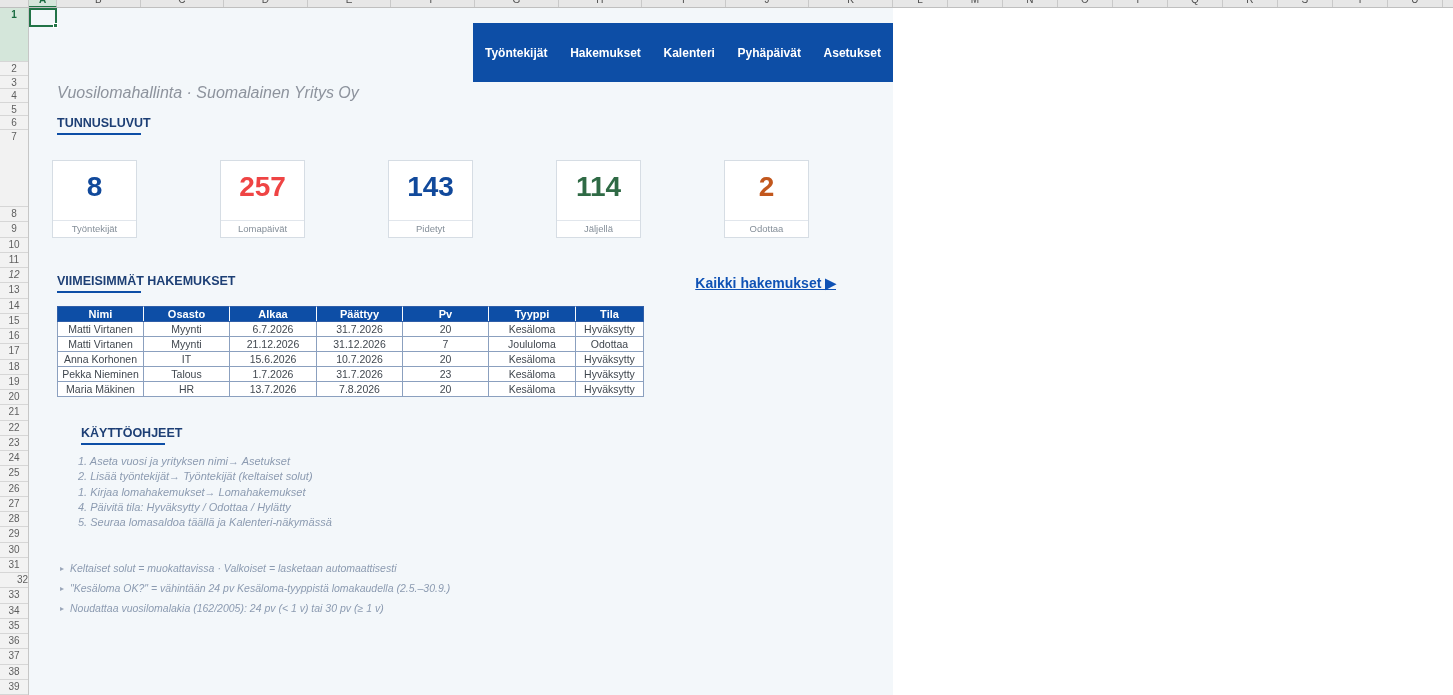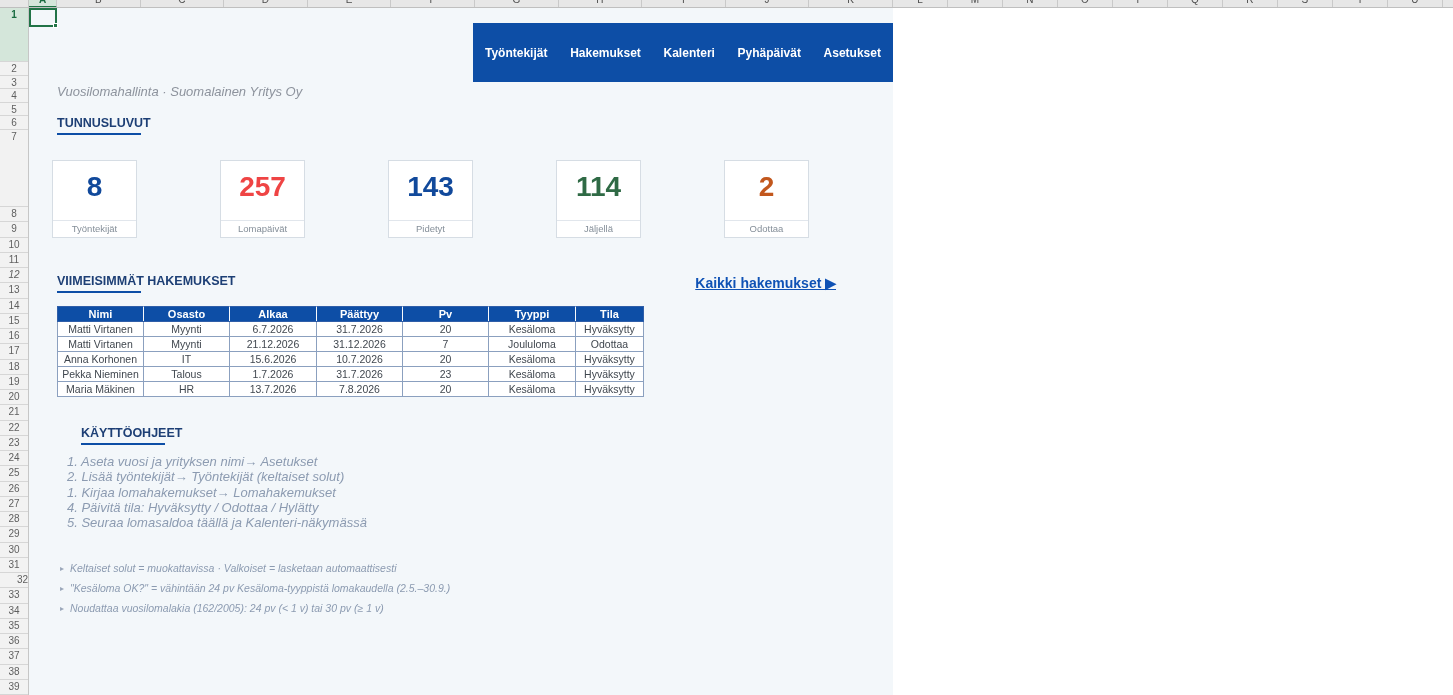--- a/index.html
+++ b/index.html
@@ -29,21 +29,21 @@
   #panel { position:absolute; left:29px; top:8px; width:864px; height:687px;
            background:#f3f7fa; z-index:1; }
 
   #selection { position:absolute; left:0; top:0; width:28px; height:19px;
                border:2px solid #217346; }
   #selection .handle { position:absolute; right:-3px; bottom:-3px; width:5px; height:5px;
                        background:#217346; border:1px solid #ffffff; }
 
   .title { position:absolute; left:28px; top:22px; font-size:27px; font-weight:bold;
            color:#1d3f75; letter-spacing:-0.5px; white-space:nowrap; }
-  .subtitle { position:absolute; left:28px; top:76px; font-size:13px; font-style:italic;
+  .subtitle { position:absolute; left:28px; top:76px; font-size:16px; font-style:italic;
               color:#8d939d; white-space:nowrap; }
 
   #navbar { position:absolute; left:444px; top:15px; width:420px; height:59px;
             background:#0d4ea6; display:flex; align-items:center;
             justify-content:space-between; padding:0 12px; }
   .nav-item { color:#ffffff; font-weight:bold; font-size:12px; white-space:nowrap; cursor:pointer; }
 
   .sec { position:absolute; left:28px; font-size:12.5px; font-weight:bold; color:#1d3f75;
          white-space:nowrap; }
   .sec::after { content:""; position:absolute; left:0; bottom:-5px; height:2px; width:84px;
@@ -65,21 +65,21 @@
   #reqtable { position:absolute; left:28px; top:298px; border-collapse:collapse;
               font-size:10.5px; table-layout:fixed; }
   #reqtable th { background:#0d4ea6; color:#ffffff; font-weight:bold; font-size:11px;
                  height:15px; border:1px solid #2f5ea8; border-right:1px solid rgba(255,255,255,0.4);
                  padding:0 2px; white-space:nowrap; overflow:hidden; }
   #reqtable th:last-child { border-right:1px solid #2f5ea8; }
   #reqtable td { background:#ffffff; color:#40474f; height:15px; text-align:center;
                  border:1px solid #8ba0bf; padding:0 2px; white-space:nowrap; overflow:hidden; }
 
   
-  #steps { position:absolute; left:38px; top:446px; font-size:13px; font-style:italic;
+  #steps { position:absolute; left:49px; top:446px; font-size:11px; font-style:italic;
            color:#8c9bb1; line-height:15.3px; white-space:nowrap; }
   #notes { position:absolute; left:31px; top:551px; font-size:10.5px; font-style:italic;
            color:#8c9bb1; line-height:18px; white-space:nowrap; }
   #notes .b { font-style:normal; font-size:8px; margin-right:6px; color:#9aa7ba; position:relative; top:-1px; }
 </style>
 </head>
 <body>
 
 <div id="corner"></div>
 <div id="colheads">

